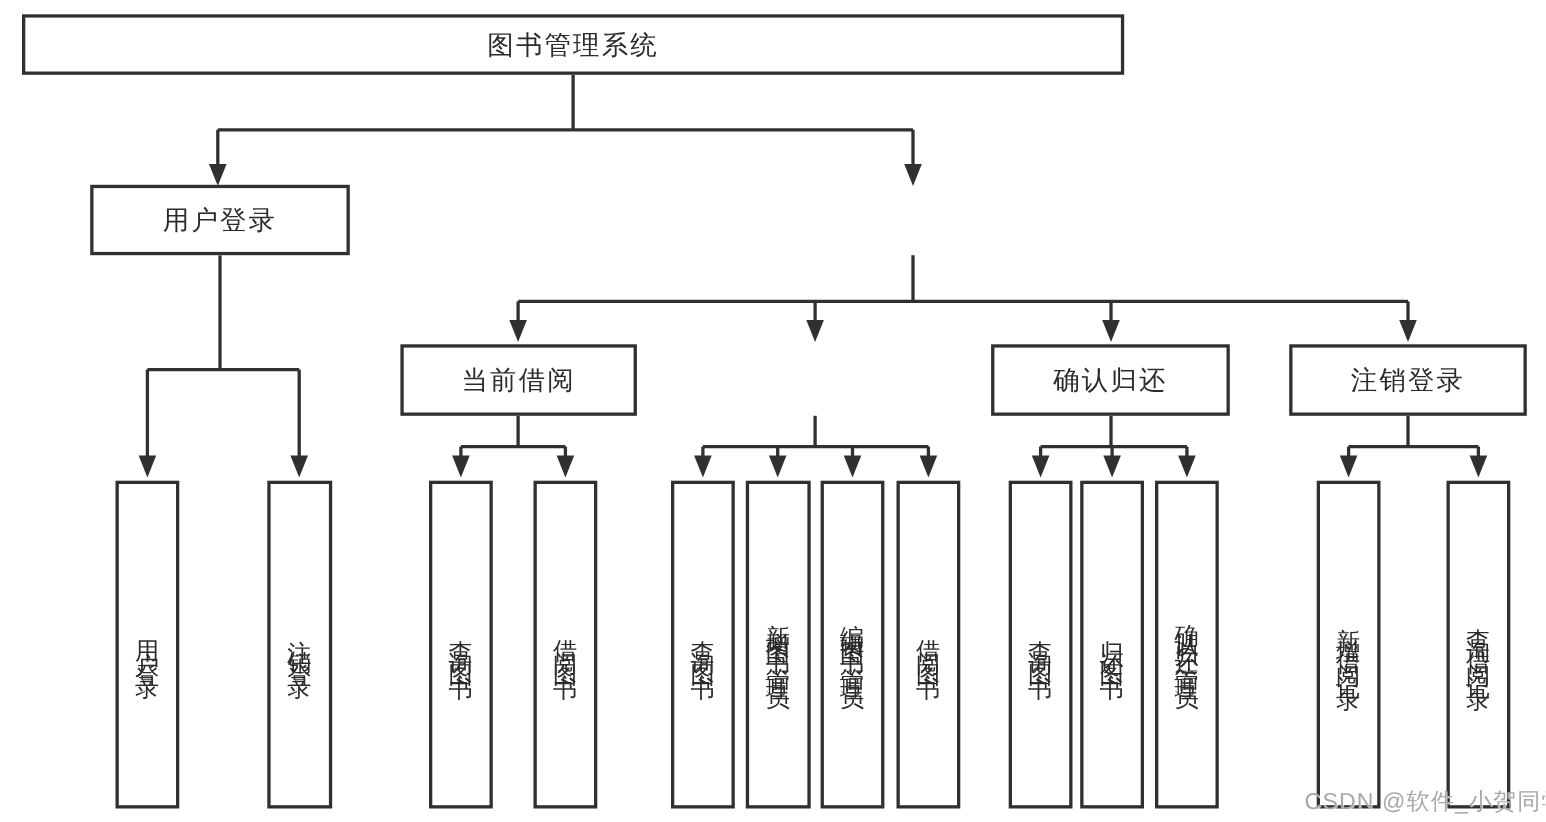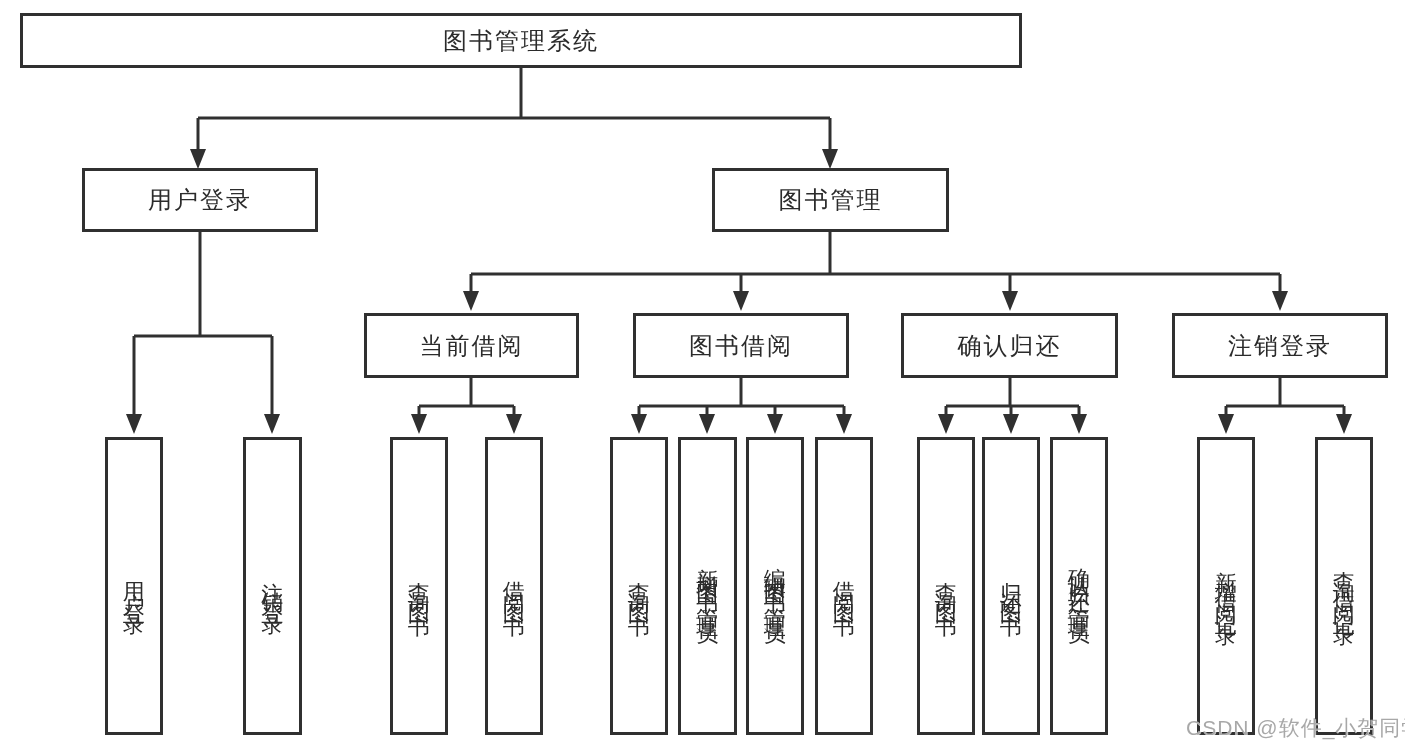--- a/index.html
+++ b/index.html
@@ -107,29 +107,23 @@
     </g>
   </svg>
 
   <div class="node h" style="left:20px;top:13px;width:1002px;height:55px">
     <span class="label">图书管理系统</span>
   </div>
 
   <div class="node h" style="left:82px;top:168px;width:236px;height:64px">
     <span class="label">用户登录</span>
   </div>
-  <div class="node h" style="left:712px;top:168px;width:237px;height:64px">
-    <span class="label">图书管理</span>
-  </div>
 
   <div class="node h" style="left:364px;top:313px;width:215px;height:65px">
     <span class="label">当前借阅</span>
-  </div>
-  <div class="node h" style="left:633px;top:313px;width:216px;height:65px">
-    <span class="label">图书借阅</span>
   </div>
   <div class="node h" style="left:901px;top:313px;width:217px;height:65px">
     <span class="label">确认归还</span>
   </div>
   <div class="node h" style="left:1172px;top:313px;width:216px;height:65px">
     <span class="label">注销登录</span>
   </div>
 
   <div class="node v" style="left:105px;top:437px;width:58px;height:298px">
     <span class="label">用户登录</span>

